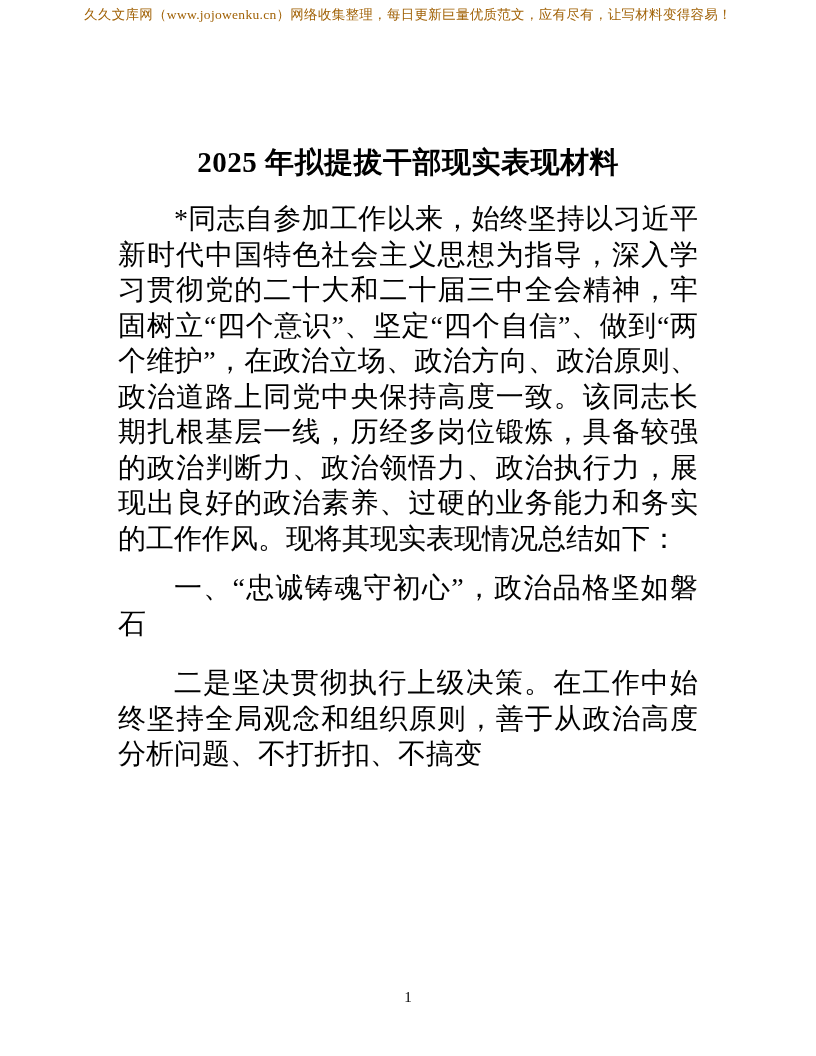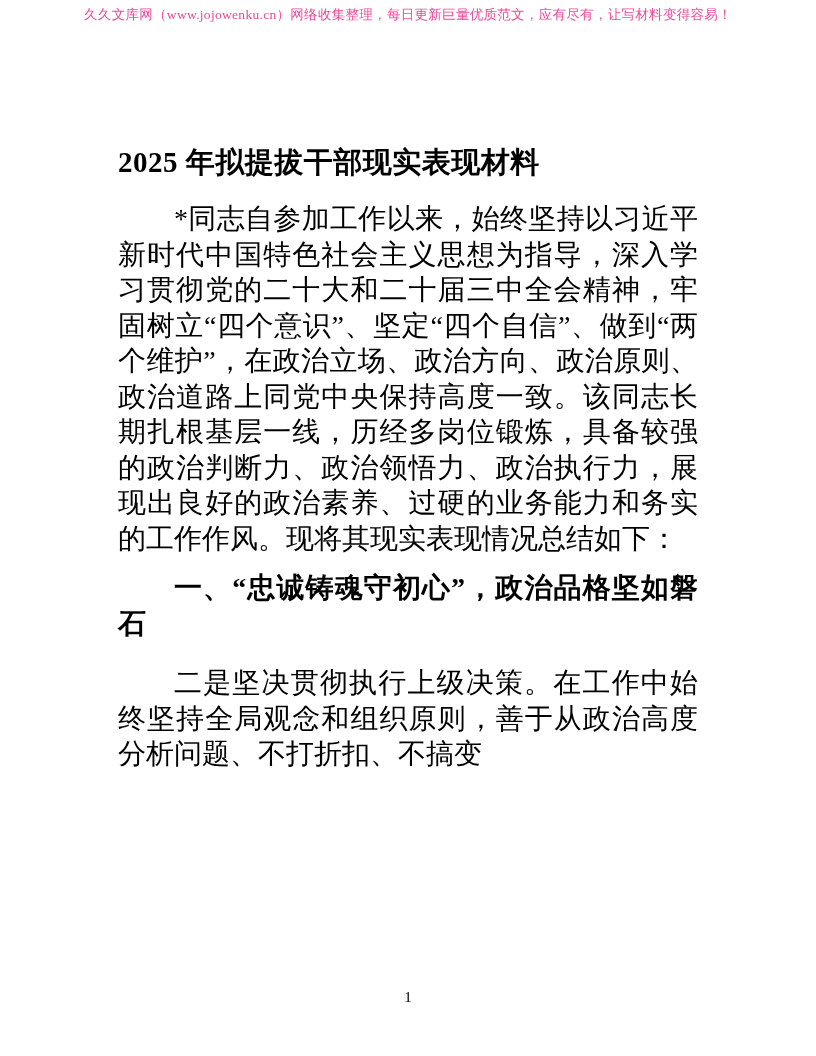--- a/index.html
+++ b/index.html
@@ -28,52 +28,53 @@
     white-space: nowrap;
   }
   .content {
     position: absolute;
     top: 0;
     left: 118px;
     width: 580px;
   }
   .doc-title {
     margin: 142px 0 19px 0;
+    text-align: center;
     font-size: 29px;
     font-weight: 700;
     line-height: 40px;
     letter-spacing: 0.5px;
   }
   .paragraphs p {
     font-size: 28px;
     line-height: 35.5px;
     text-align: justify;
     text-indent: 2em;
     margin: 0 0 14px 0;
   }
   .paragraphs p.heading {
-    font-weight: 700;
+    font-weight: 400;
     margin-bottom: 24px;
   }
   .page-footer {
     position: absolute;
     left: 0;
     right: 0;
     bottom: 50px;
     text-align: center;
     font-size: 15px;
     line-height: 18px;
   }
 </style>
 </head>
 <body>
 
 <div class="page">
 
-  <div class="watermark-header" style="color: #ec4899;">
+  <div class="watermark-header" style="color: #a16207;">
     <span>久久文库网（www.jojowenku.cn）网络收集整理，每日更新巨量优质范文，应有尽有，让写材料变得容易！</span>
   </div>
 
   <div class="content">
     <h1 class="doc-title">2025 年拟提拔干部现实表现材料</h1>
     <div class="paragraphs">
         <p class="body">*同志自参加工作以来，始终坚持以习近平新时代中国特色社会主义思想为指导，深入学习贯彻党的二十大和二十届三中全会精神，牢固树立“四个意识”、坚定“四个自信”、做到“两个维护”，在政治立场、政治方向、政治原则、政治道路上同党中央保持高度一致。该同志长期扎根基层一线，历经多岗位锻炼，具备较强的政治判断力、政治领悟力、政治执行力，展现出良好的政治素养、过硬的业务能力和务实的工作作风。现将其现实表现情况总结如下：</p>
         <p class="heading">一、“忠诚铸魂守初心”，政治品格坚如磐石</p>
         <p class="body">二是坚决贯彻执行上级决策。在工作中始终坚持全局观念和组织原则，善于从政治高度分析问题、不打折扣、不搞变</p>
       </div>

